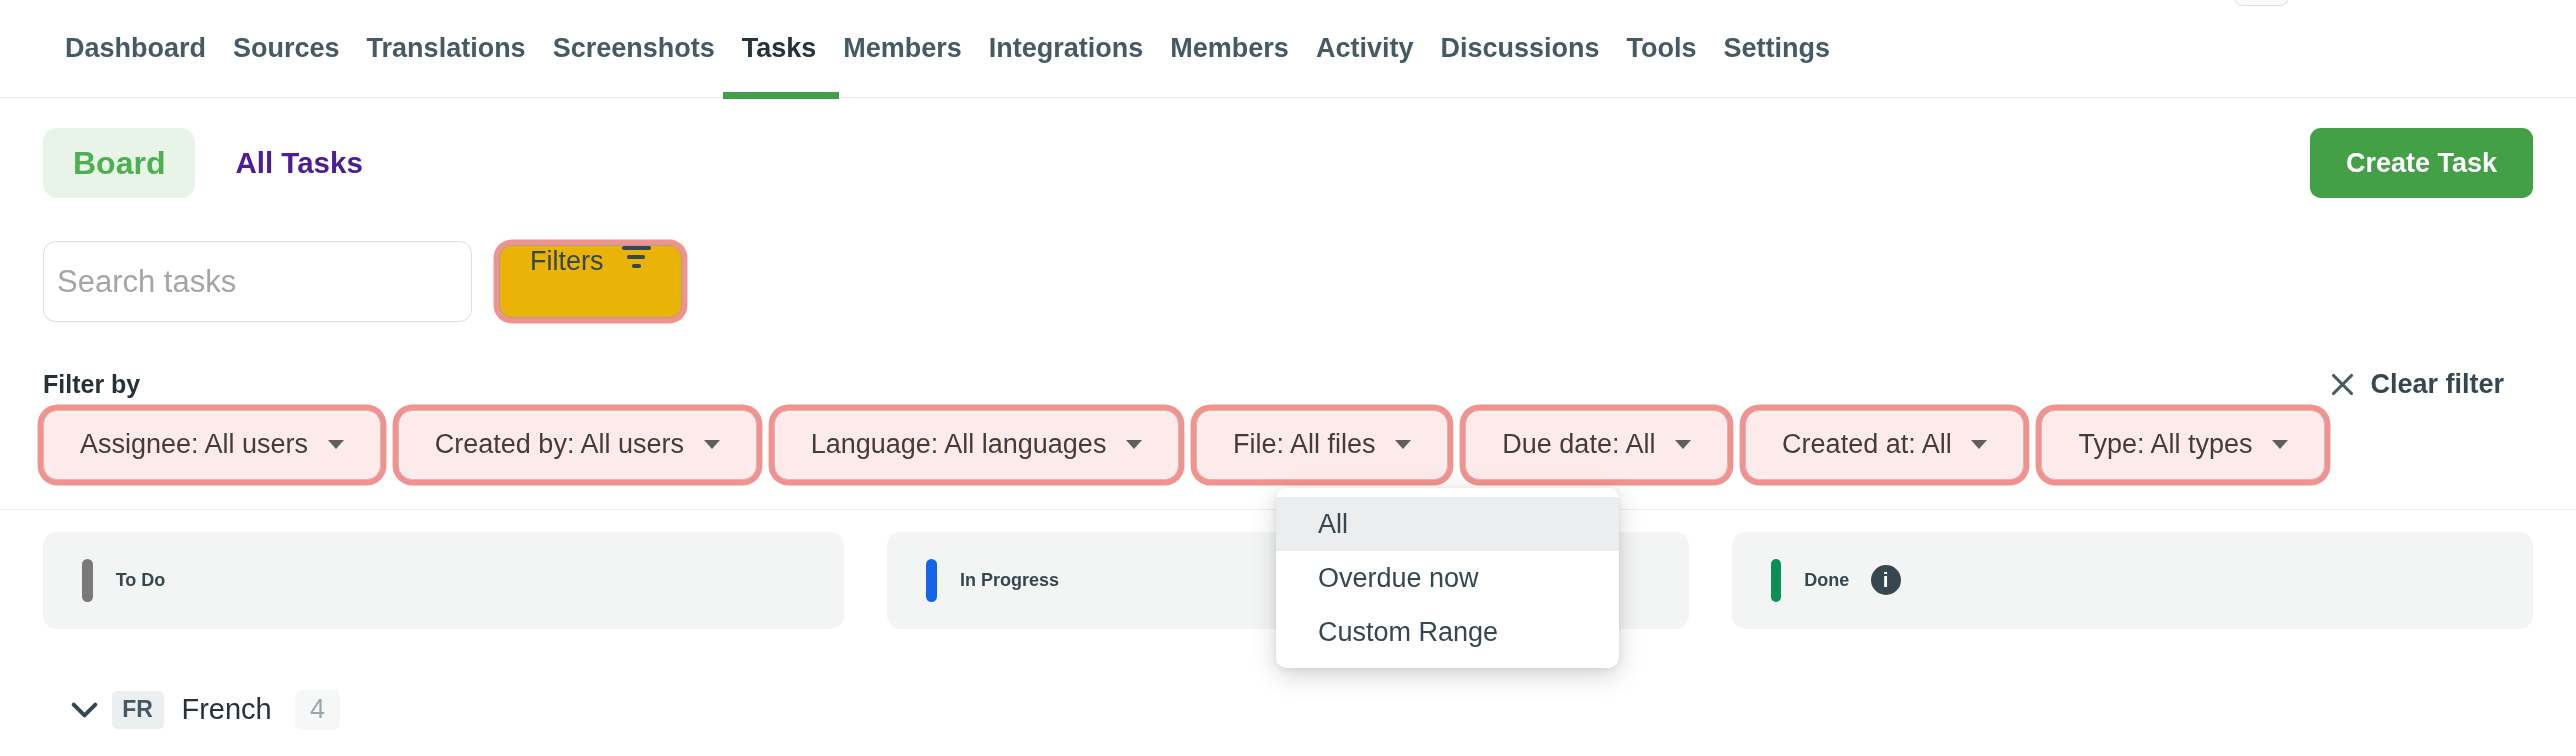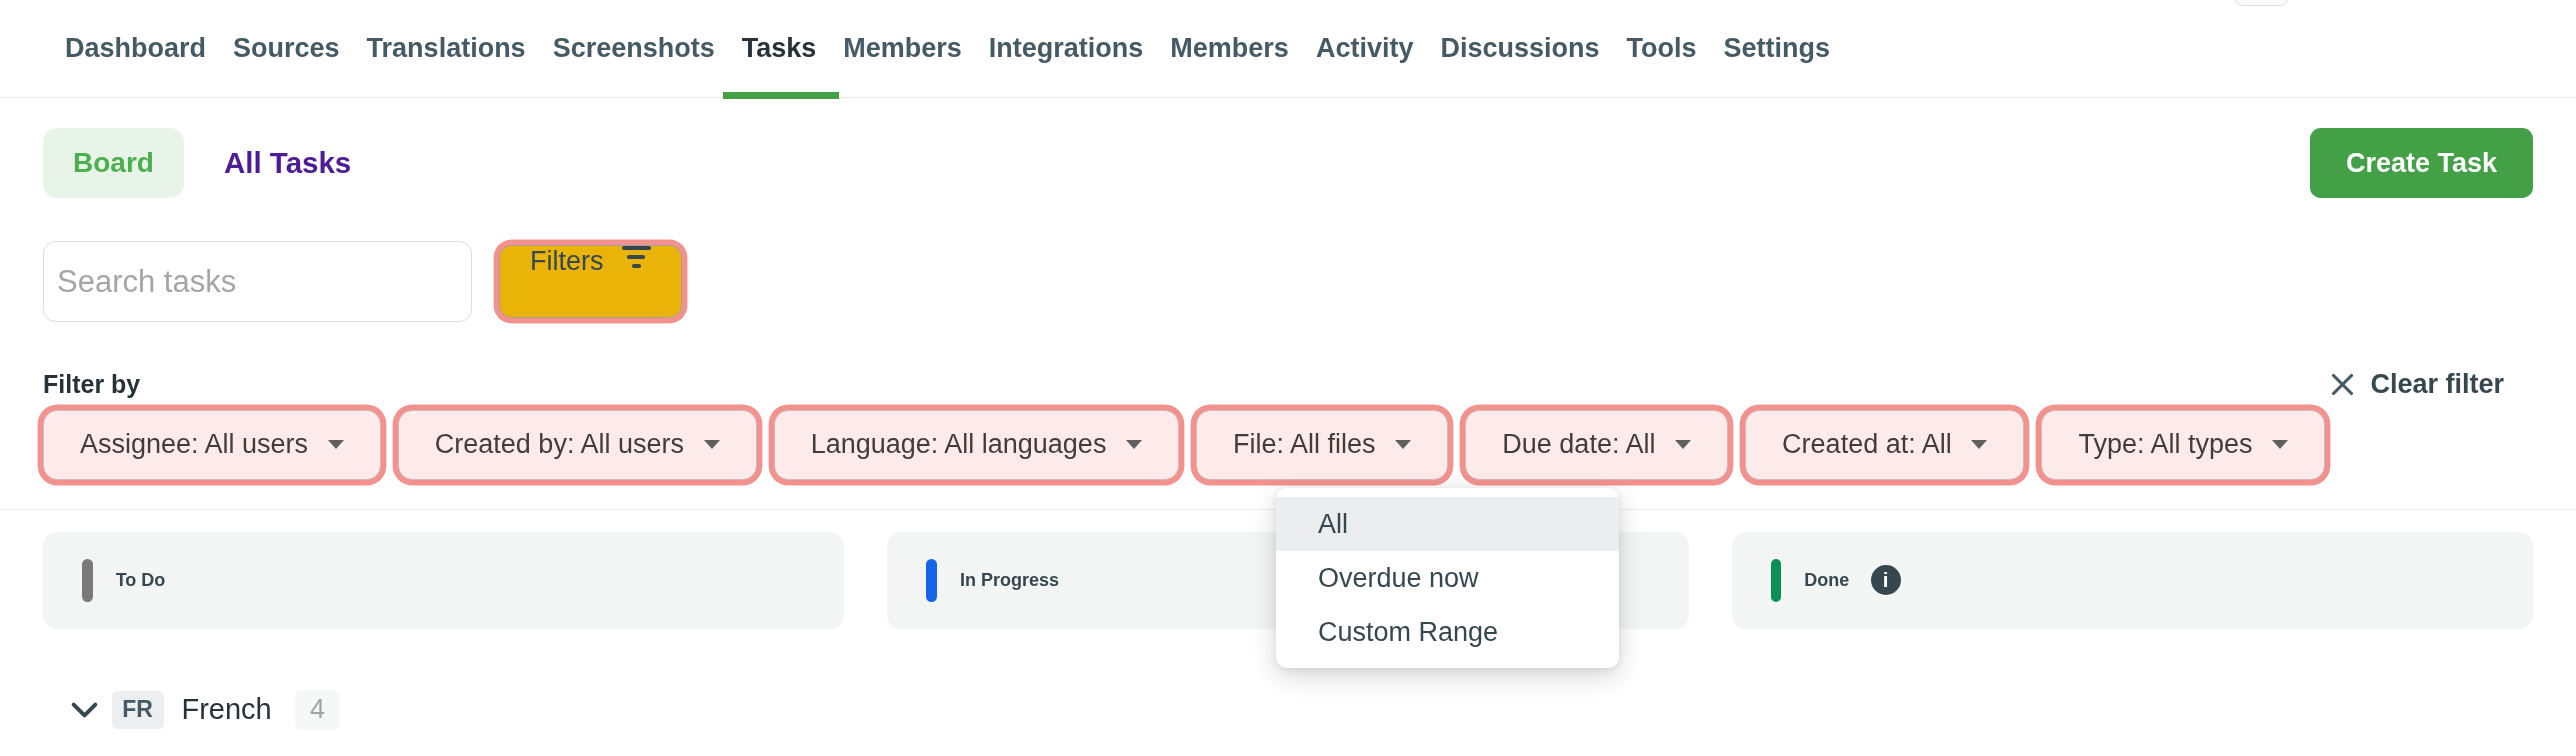--- a/index.html
+++ b/index.html
@@ -12,21 +12,21 @@
   .nav-item { position:relative; display:flex; align-items:center; height:98px;
     font-size:27px; font-weight:600; color:#455a64; cursor:pointer; white-space:nowrap; }
   .nav-item.active { color:#263238; font-weight:700; }
   .tab-underline { position:absolute; left:-19px; right:-22.4px; bottom:-1.8px; height:7.2px;
     background:#43a047; }
 
   
   .toolbar { display:flex; align-items:center; margin:30px 43px 0 43px; height:70px; }
   .board-pill { display:flex; align-items:center; justify-content:center; height:70px;
     padding:0 30px; border-radius:14.3px; background:#e7f4e7; color:#4caf50;
-    font-size:28px; font-weight:600; cursor:pointer; }
+    font-size:32px; font-weight:600; cursor:pointer; }
   .page-title { margin-left:40px; font-size:29.5px; font-weight:600; color:#4c1d95; }
   .create-btn { margin-left:auto; height:70px; padding:0 36px; border:none; border-radius:10.7px;
     background:#43a047; color:#ffffff; font-size:27px; font-weight:600; cursor:pointer;
     font-family:inherit; display:flex; align-items:center; }
 
   
   .search-row { display:flex; align-items:center; margin:43px 43px 0 43px; }
   .search-input { width:429px; height:81px; border:1.8px solid #dcdcdc; border-radius:12.5px;
     padding:0 13px; font-size:31px; font-family:inherit; color:#37474f; outline:none; }
   .search-input::placeholder { color:#a5a5a5; }

